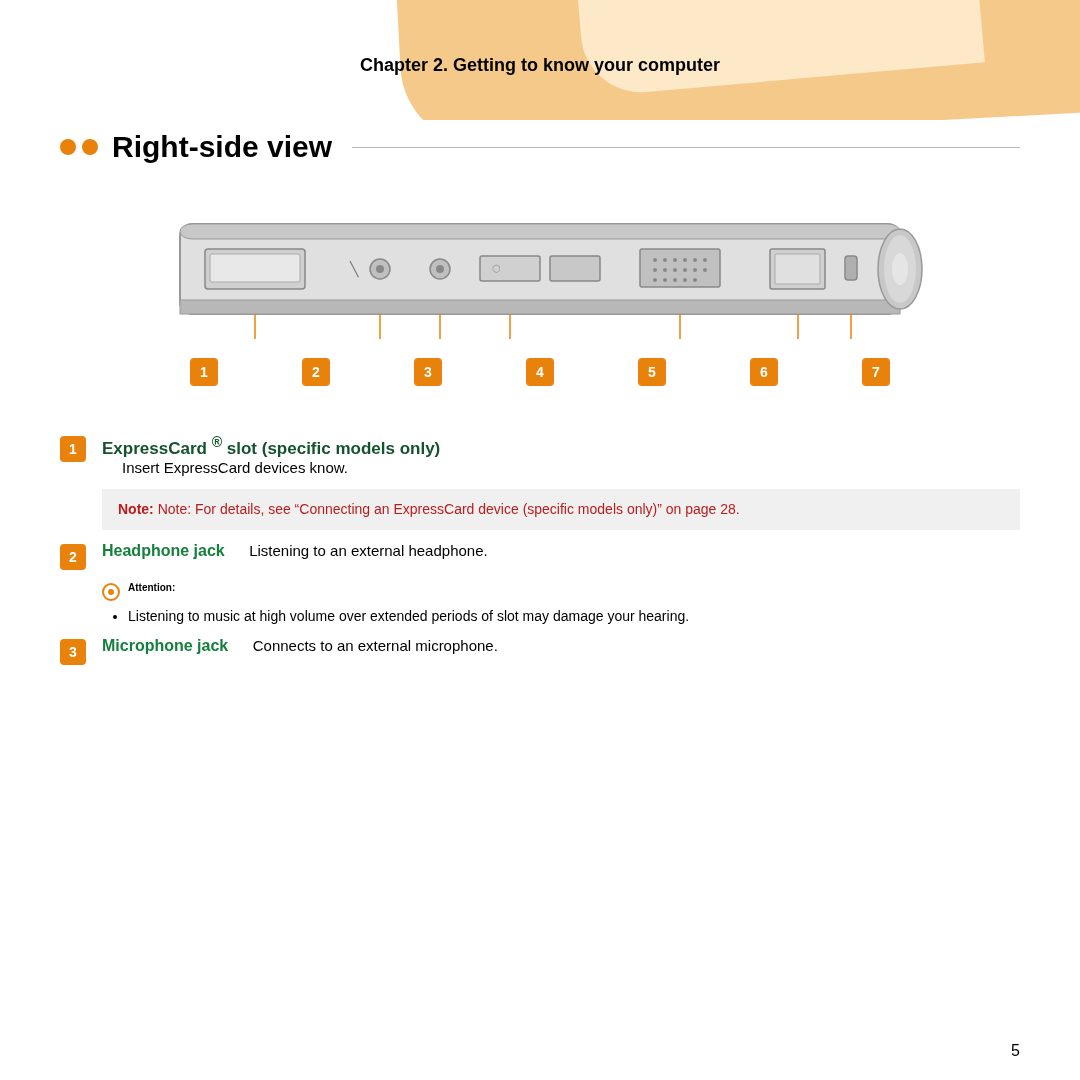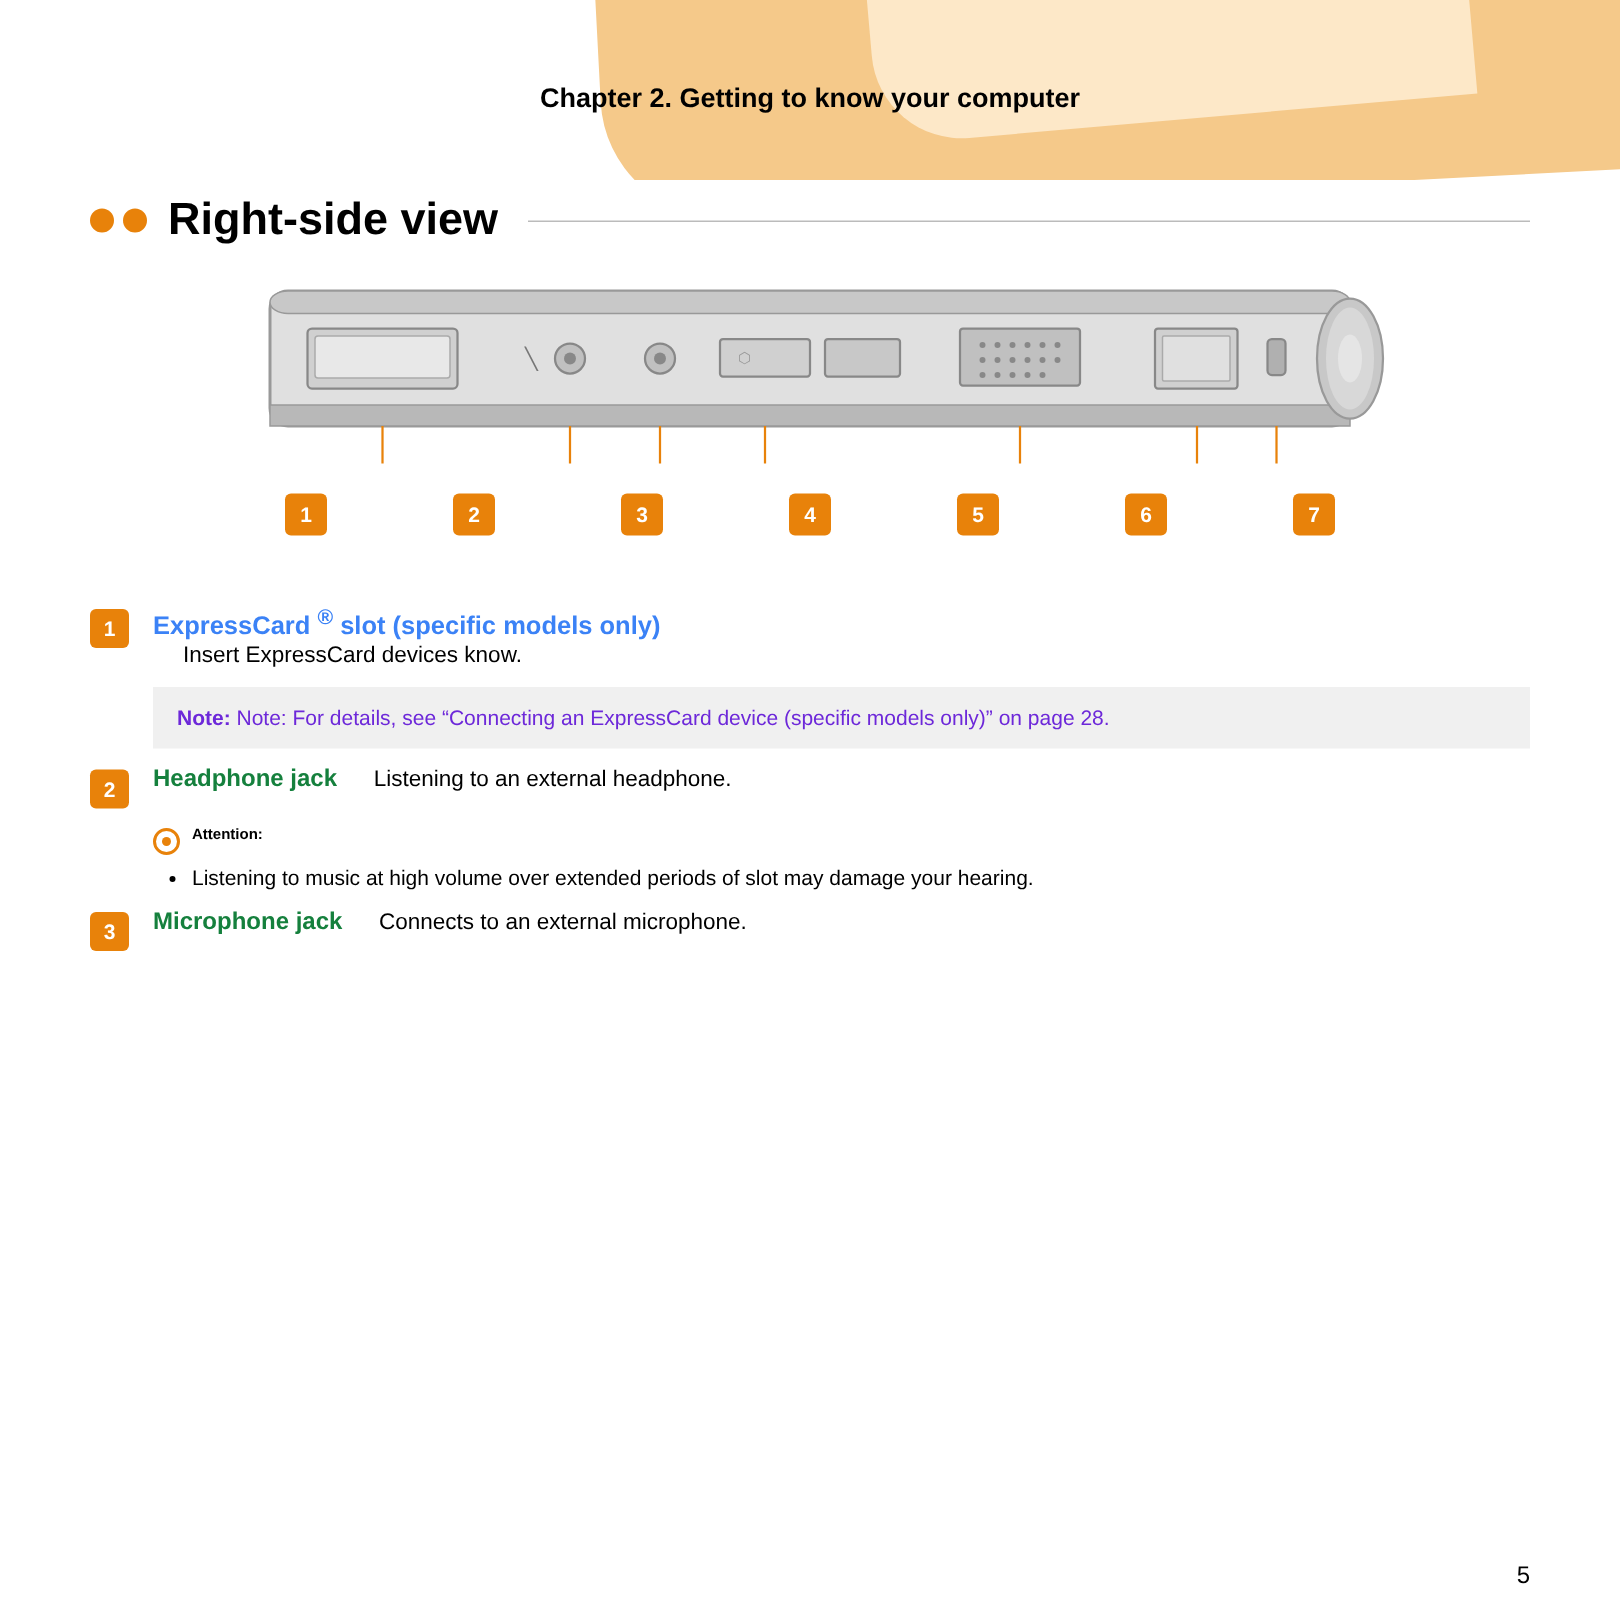--- a/index.html
+++ b/index.html
@@ -64,20 +64,21 @@
       top: 120px;
       left: 60px;
       right: 60px;
       bottom: 60px;
     }
 
     
     .section-title-row {
       display: flex;
       align-items: center;
+      margin-bottom: 30px;
       margin-top: 10px;
     }
 
     .section-dots {
       display: flex;
       gap: 6px;
       margin-right: 14px;
     }
 
     .dot {
@@ -165,37 +166,37 @@
     .item-description {
       font-size: 15px;
       color: #000;
       margin-left: 20px;
       display: inline;
     }
 
     .item-multiline-title {
       font-weight: bold;
       font-size: 17px;
-      color: #3b82f6;
+      color: #14532d;
       display: block;
     }
 
     .item-description-block {
       font-size: 15px;
       color: #000;
       margin-left: 20px;
     }
 
     
     .note-box {
       background: #f0f0f0;
       padding: 10px 16px;
       margin: 4px 0 12px 42px;
       font-size: 14px;
-      color: #6d28d9;
+      color: #b91c1c;
       line-height: 1.5;
     }
 
     .note-bold {
       font-weight: bold;
     }
 
     
     .attention-row {
       display: flex;

